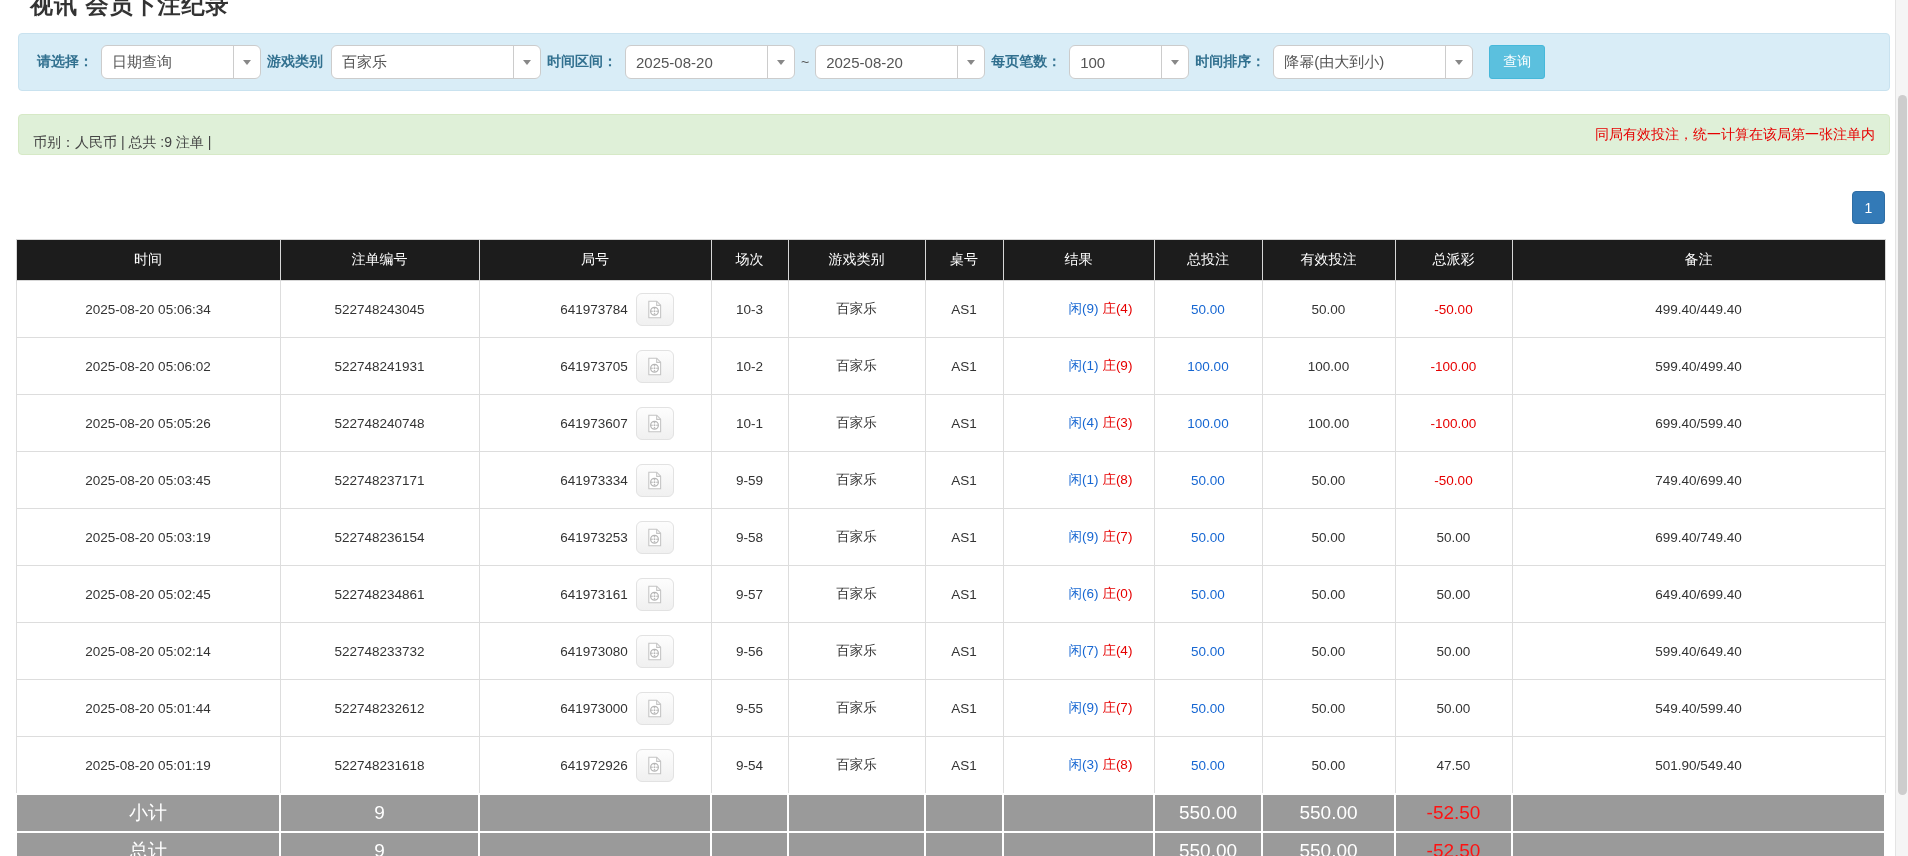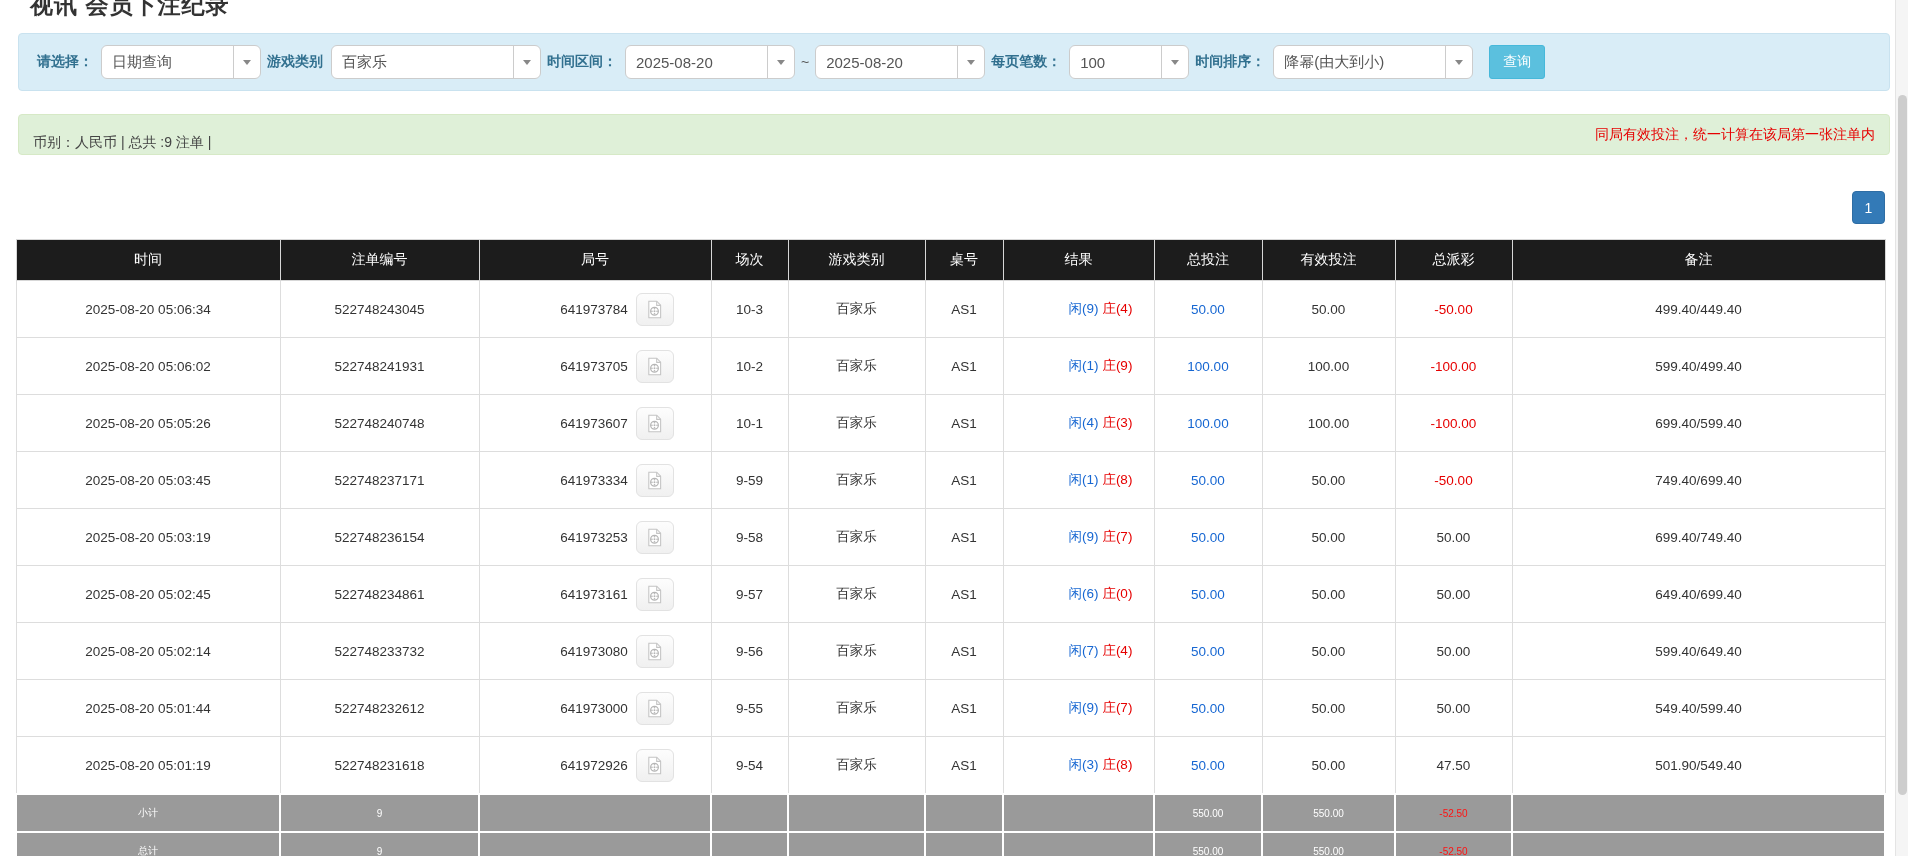--- a/index.html
+++ b/index.html
@@ -77,21 +77,21 @@
   .video-btn {
     display:inline-flex; align-items:center; justify-content:center;
     width:36px; height:31px; margin-left:8px; cursor:pointer;
     border:1px solid #e2e2e2; border-radius:6px;
     background:linear-gradient(#fdfdfd,#f0f0f0);
   }
 
   
   .bet-table tbody.summary td {
     background:var(--summary-bg,#9a9a9a); color:#fff; height:34px; text-align:center;
-    border:2px solid #fff; font-size:10px;
+    border:2px solid #fff; font-size:19px;
   }
   .bet-table tbody.summary td.neg-total { color:#ff1212; }
 
   
   .scrollbar-track {
     position:absolute; top:0; right:0; width:13px; height:856px;
     background:#f5f5f5; border-left:1px solid #e4e4e4; box-sizing:border-box;
   }
   .scrollbar-thumb {
     position:absolute; top:95px; left:2px; width:9px; height:700px;

